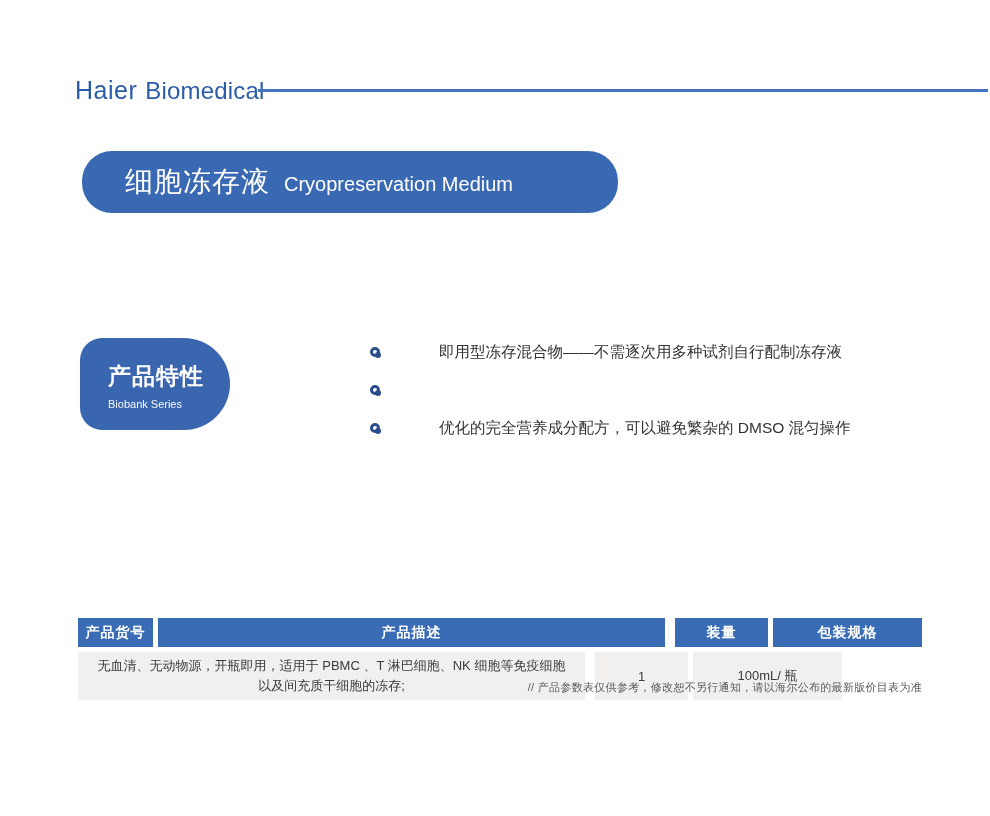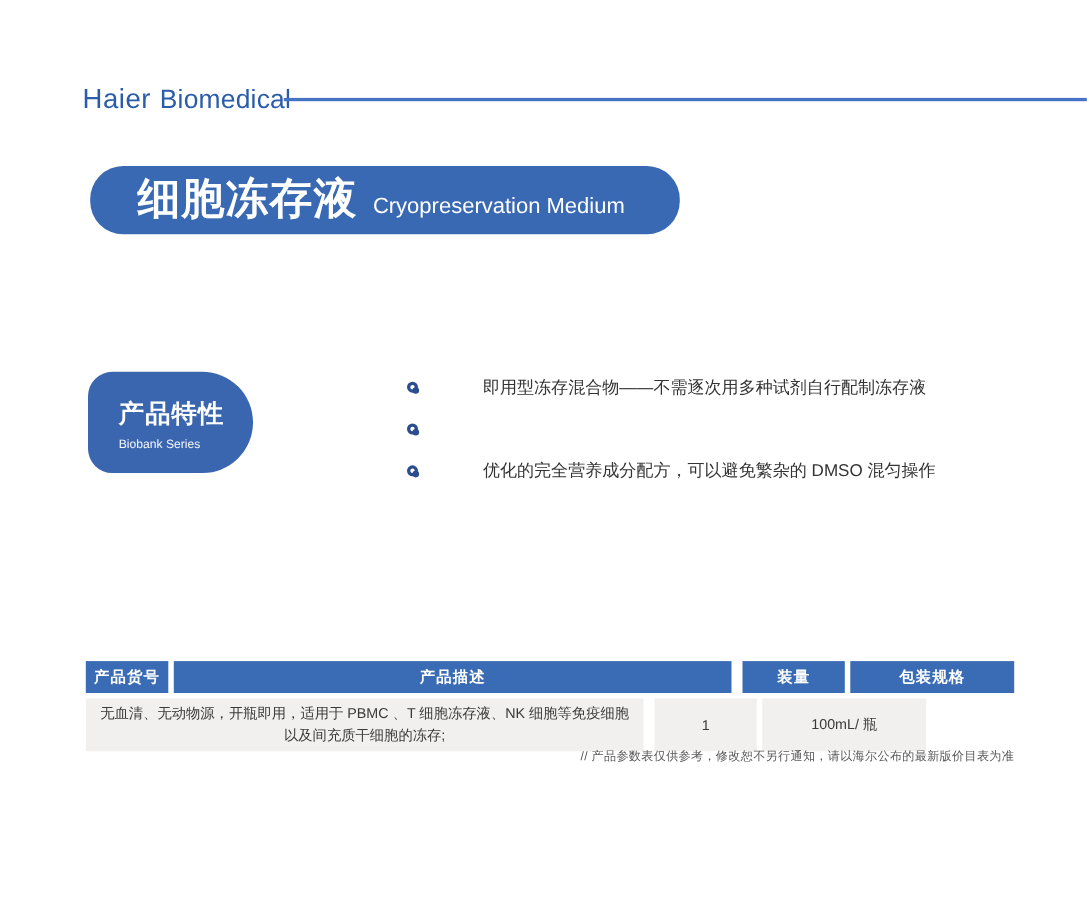--- a/index.html
+++ b/index.html
@@ -51,22 +51,22 @@
     width: 536px;
     height: 62px;
     background: #3a69b4;
     border-radius: 30px;
     display: flex;
     align-items: baseline;
     padding-left: 43px;
     color: #ffffff;
   }
   .banner .title-zh {
-    font-size: 39px;
-    font-weight: 700;
+    font-size: 28px;
+    font-weight: 400;
     line-height: 62px;
     letter-spacing: 1px;
     text-align: center;
   }
   .banner .title-en {
     font-size: 20px;
     font-weight: 400;
     margin-left: 14px;
   }
 
@@ -127,21 +127,21 @@
     margin-left: 15px;
     font-size: 15.5px;
     color: #333333;
     white-space: nowrap;
   }
 
   
   .spec-table {
     position: absolute;
     left: 78px;
-    top: 601px;
+    top: 618px;
     width: 844px;
   }
   .t-row { display: flex; }
   .t-row.head { height: 29px; margin-bottom: 5px; }
   .t-row.body { height: 48px; }
   .cell {
     display: flex;
     align-items: center;
     justify-content: center;
     text-align: center;
@@ -220,21 +220,21 @@
   <div class="spec-table">
     <div class="t-row head">
       <div class="cell c1">产品货号</div>
       <div class="cell c2">产品描述</div>
       <div class="cell c3">装量</div>
       <div class="cell c4">包装规格</div>
     </div>
     <div class="t-row body">
       <div class="cell c2">
         <div class="desc-lines">
-          <div>无血清、无动物源，开瓶即用，适用于 PBMC 、T 细胞冻存液、NK 细胞等免疫细胞</div>
+          <div>无血清、无动物源，开瓶即用，适用于 PBMC 、T 淋巴细胞、NK 细胞等免疫细胞</div>
           <div>以及间充质干细胞的冻存;</div>
         </div>
       </div>
       <div class="cell c3">1</div>
       <div class="cell c4">100mL/ 瓶</div>
     </div>
   </div>
 
   <div class="footer-note">// 产品参数表仅供参考，修改恕不另行通知，请以海尔公布的最新版价目表为准</div>
 

